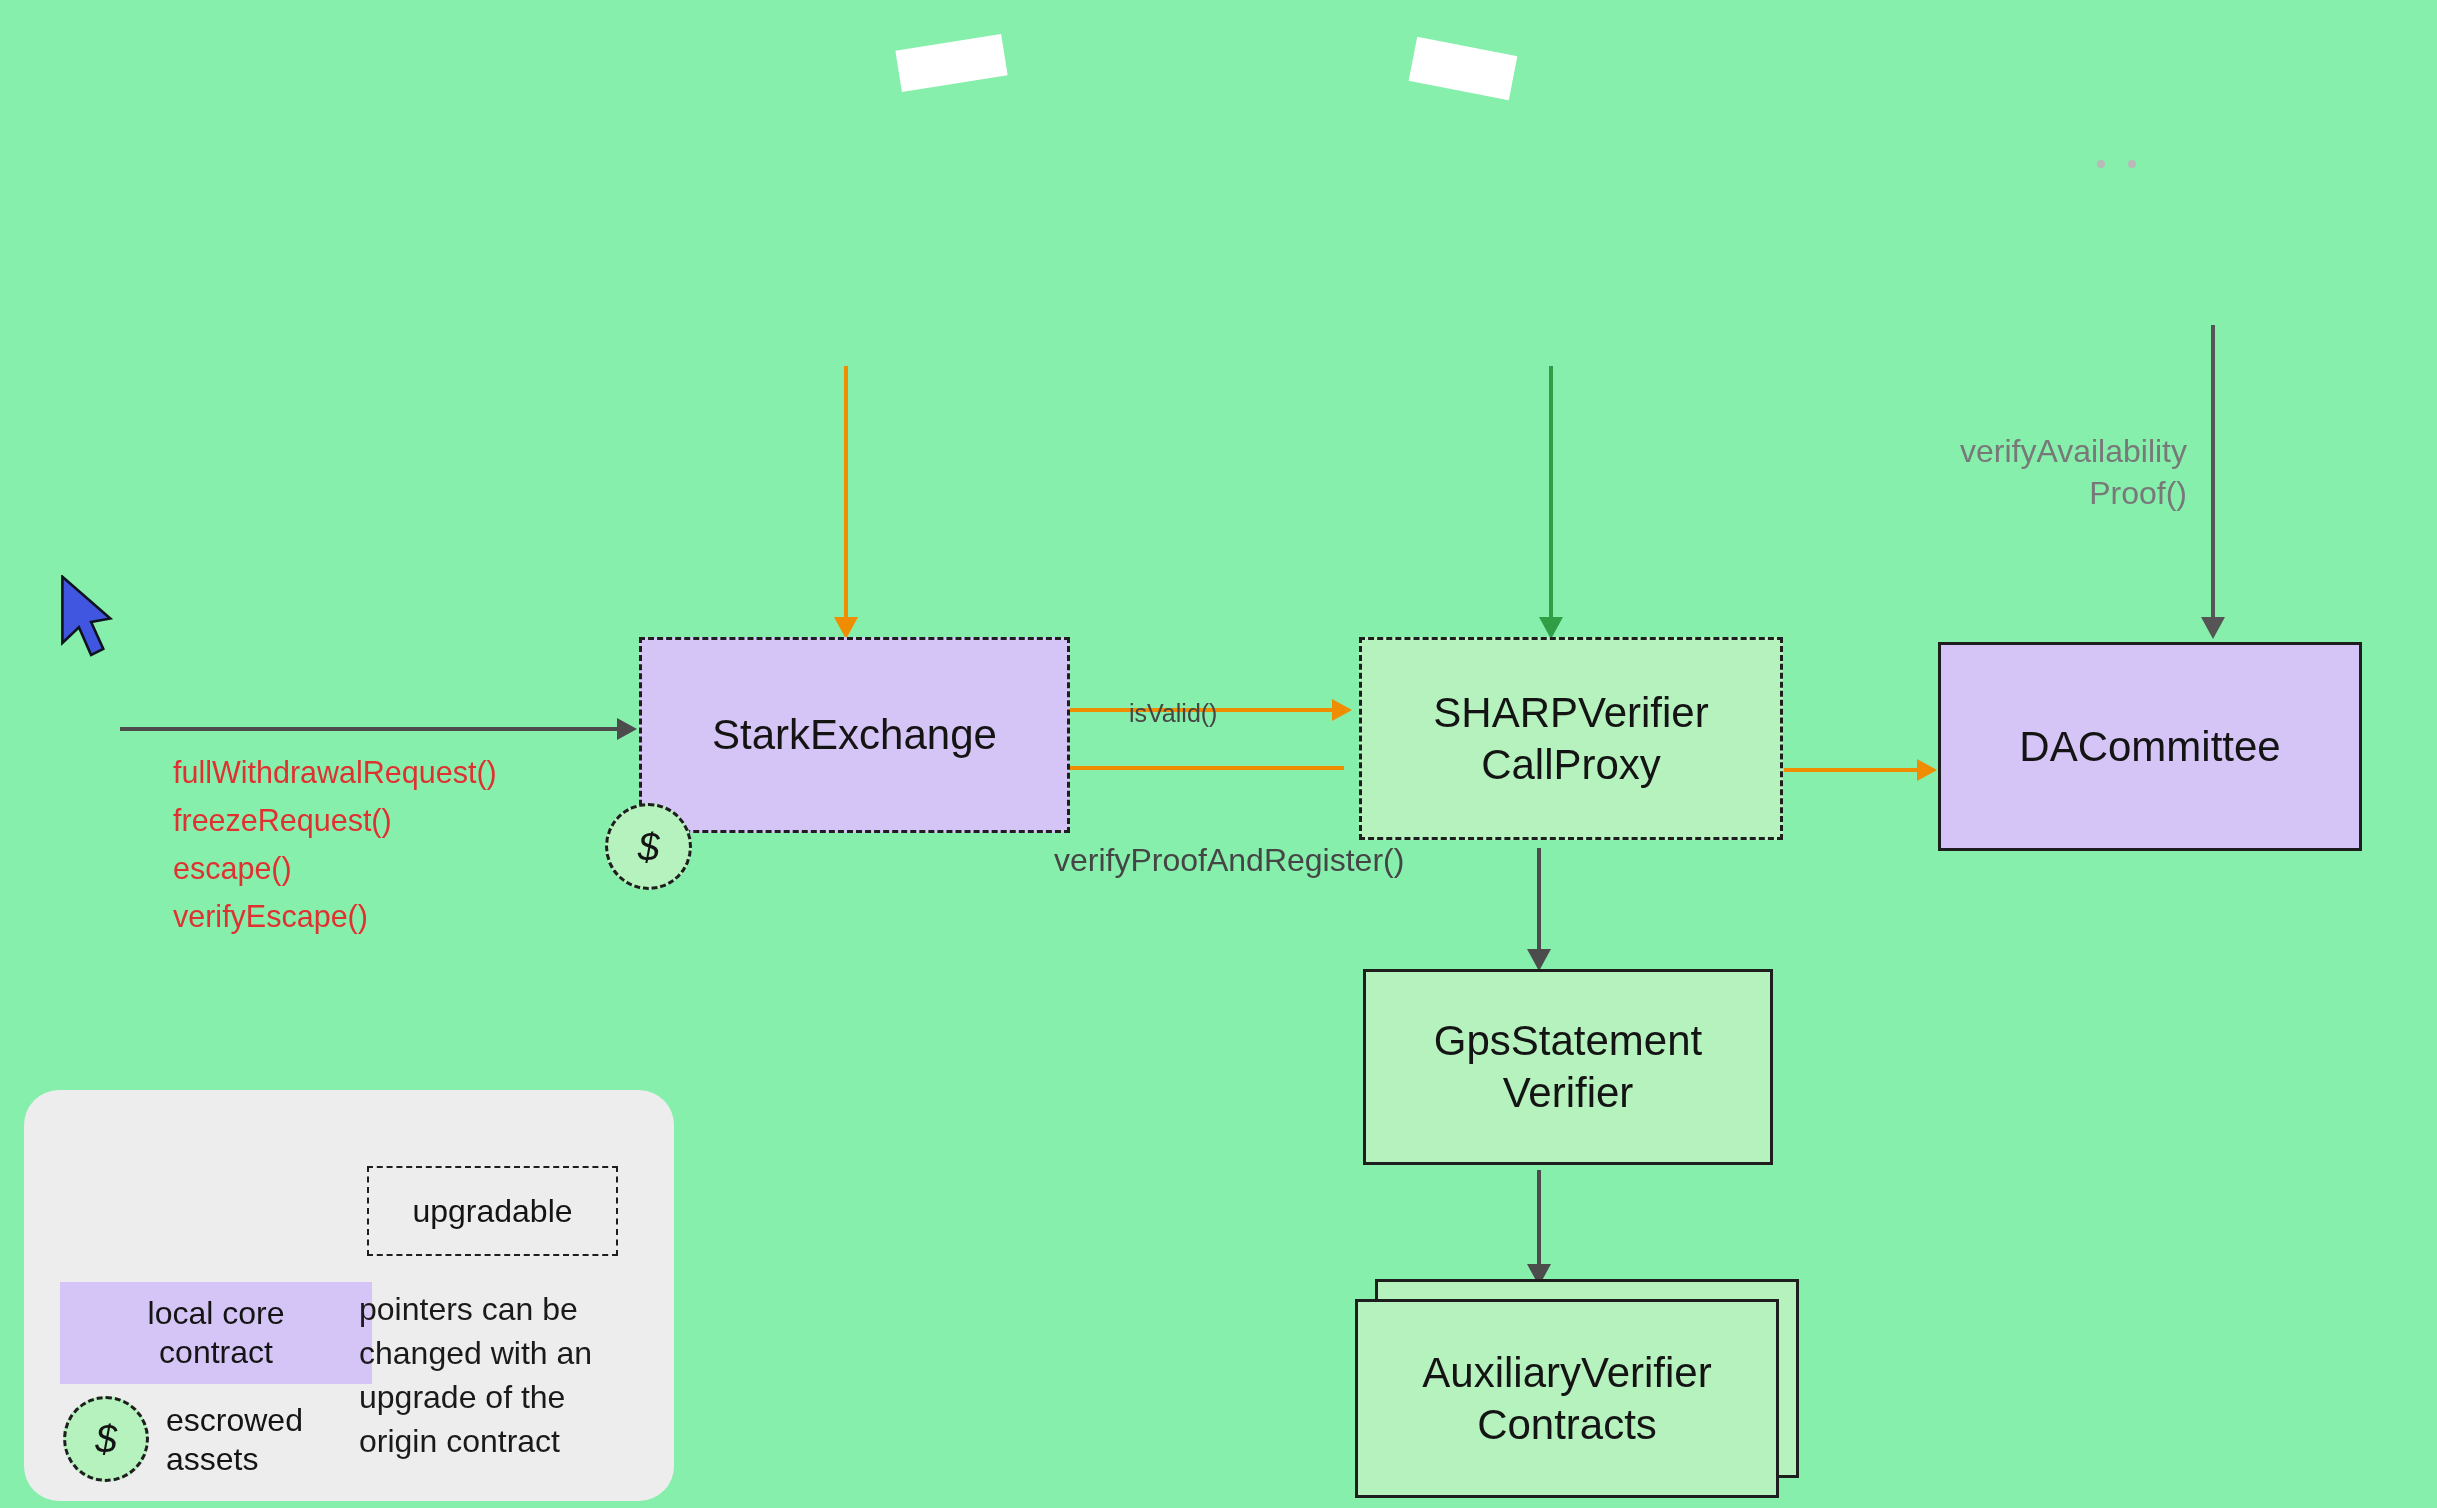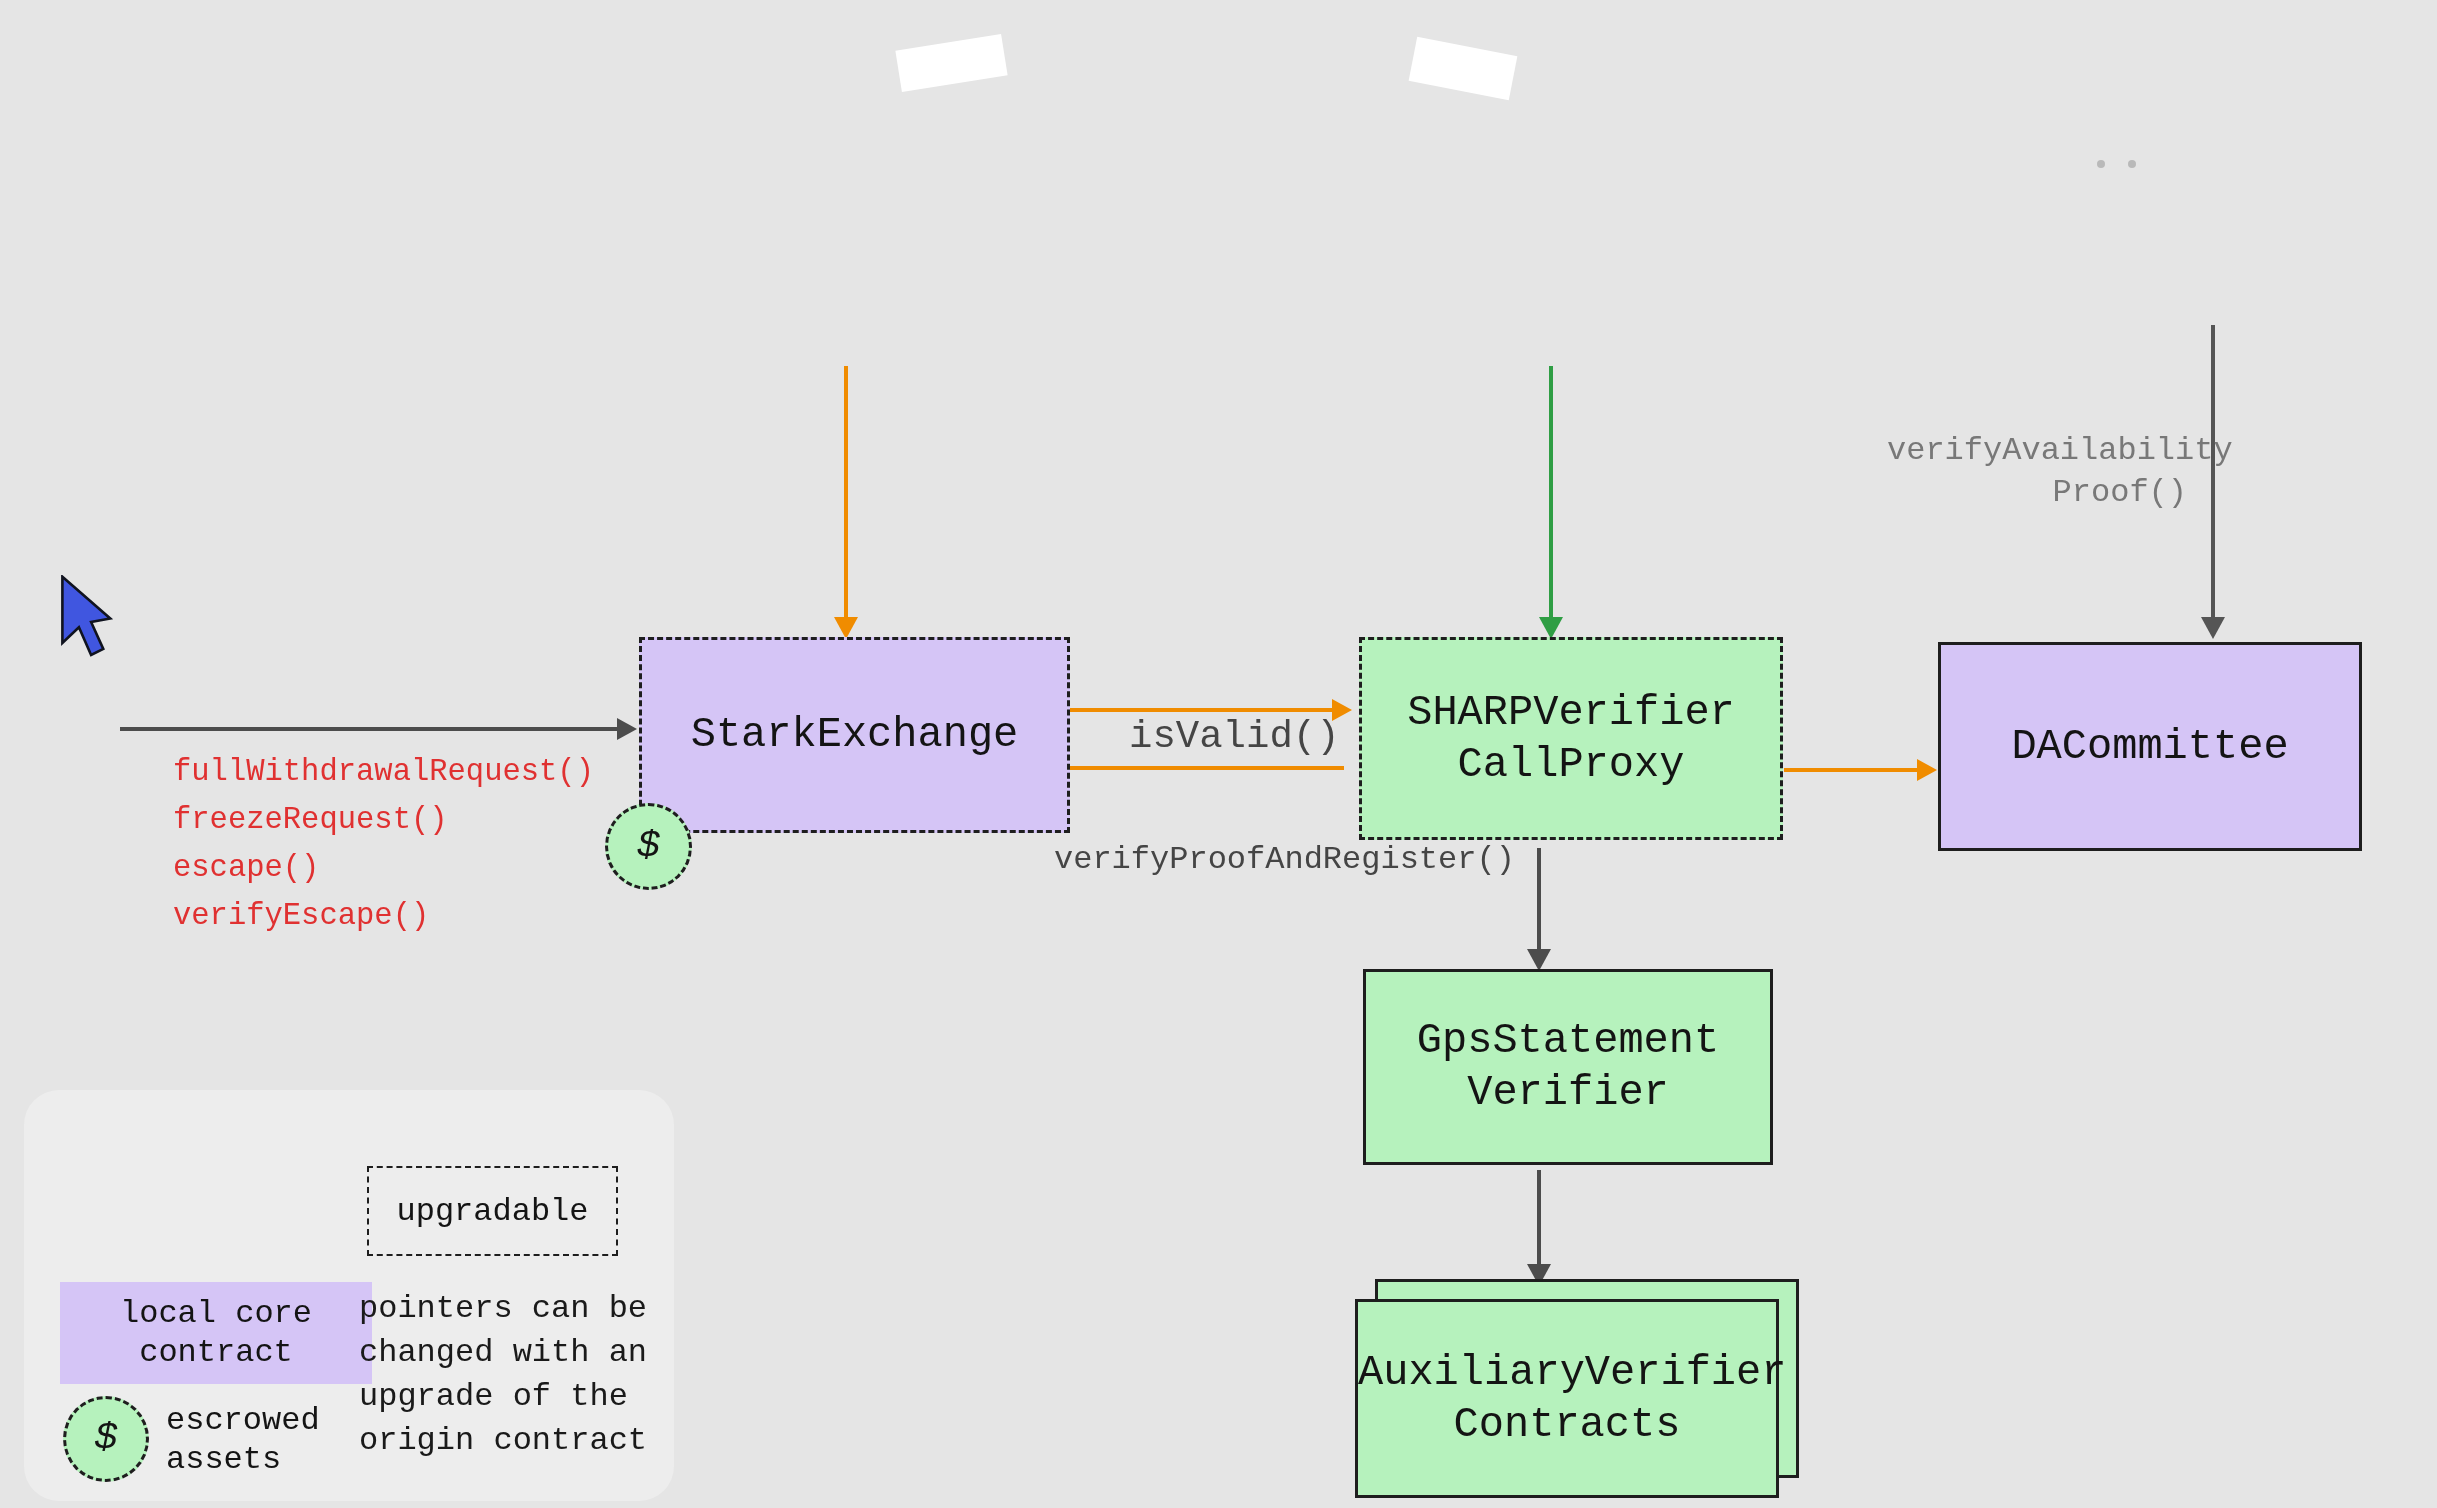--- a/index.html
+++ b/index.html
@@ -1,17 +1,17 @@
 <!DOCTYPE html>
 <html style="font-size:11.6px"><head>
 <meta charset="utf-8">
 <style>
   html,body{margin:0;padding:0;background:#000;}
-  #canvas{position:relative;width:2438px;height:1508px;background:#e5e5e5;overflow:hidden;
-          font-family:Liberation Mono, monospace;}
+  #canvas{position:relative;width:2438px;height:1508px;background:#86efac;overflow:hidden;
+          font-family:Liberation Sans, sans-serif;}
   .abs{position:absolute;}
   .node{position:absolute;display:flex;flex-direction:column;justify-content:center;
         font-size:42px;color:#141414;text-align:center;line-height:52px;}
   .b-dashed{border:3.6px dashed #1e1e1e;}
   .b-solid{border:3.6px solid #1e1e1e;}
   .fill-green{background:#b6f2bd;}
   .fill-purple{background:#d5c5f6;}
   .hline,.vline{position:absolute;}
   .head{position:absolute;width:0;height:0;}
   .head-down{border-left:12.3px solid transparent;border-right:12.3px solid transparent;border-top:22px solid #000;}
@@ -61,21 +61,21 @@
   <div class="call-list" style="left:173px;top:748px;">
     <div>fullWithdrawalRequest()</div>
     <div>freezeRequest()</div>
     <div>escape()</div>
     <div>verifyEscape()</div>
   </div>
 
   <div class="hline" style="left:1067px;top:708px;width:267px;height:4.4px;background:#f08c00;"></div>
   <div class="head head-right" style="left:1332px;top:699px;border-left-color:#f08c00;"></div>
   <div class="hline" style="left:1067px;top:766px;width:277px;height:4.4px;background:#f08c00;"></div>
-  <div class="edge-label" style="left:1129px;top:716px;color:#454545;font-size:39px;">isValid()</div>
+  <div class="edge-label" style="left:1129px;top:692px;color:#454545;font-size:25px;">isValid()</div>
 
   <div class="hline" style="left:1784px;top:768px;width:136px;height:4.4px;background:#f08c00;"></div>
   <div class="head head-right" style="left:1917px;top:759px;border-left-color:#f08c00;"></div>
 
   <div class="vline" style="left:1537px;top:848px;width:3.6px;height:106px;background:#4c4c4c;"></div>
   <div class="head head-down" style="left:1527px;top:949px;border-top-color:#4c4c4c;"></div>
   <div class="edge-label" style="left:1054px;top:839px;color:#454545;">verifyProofAndRegister()</div>
 
   <div class="vline" style="left:1537px;top:1170px;width:3.6px;height:99px;background:#4c4c4c;"></div>
   <div class="head head-down" style="left:1527px;top:1264px;border-top-color:#4c4c4c;"></div>

